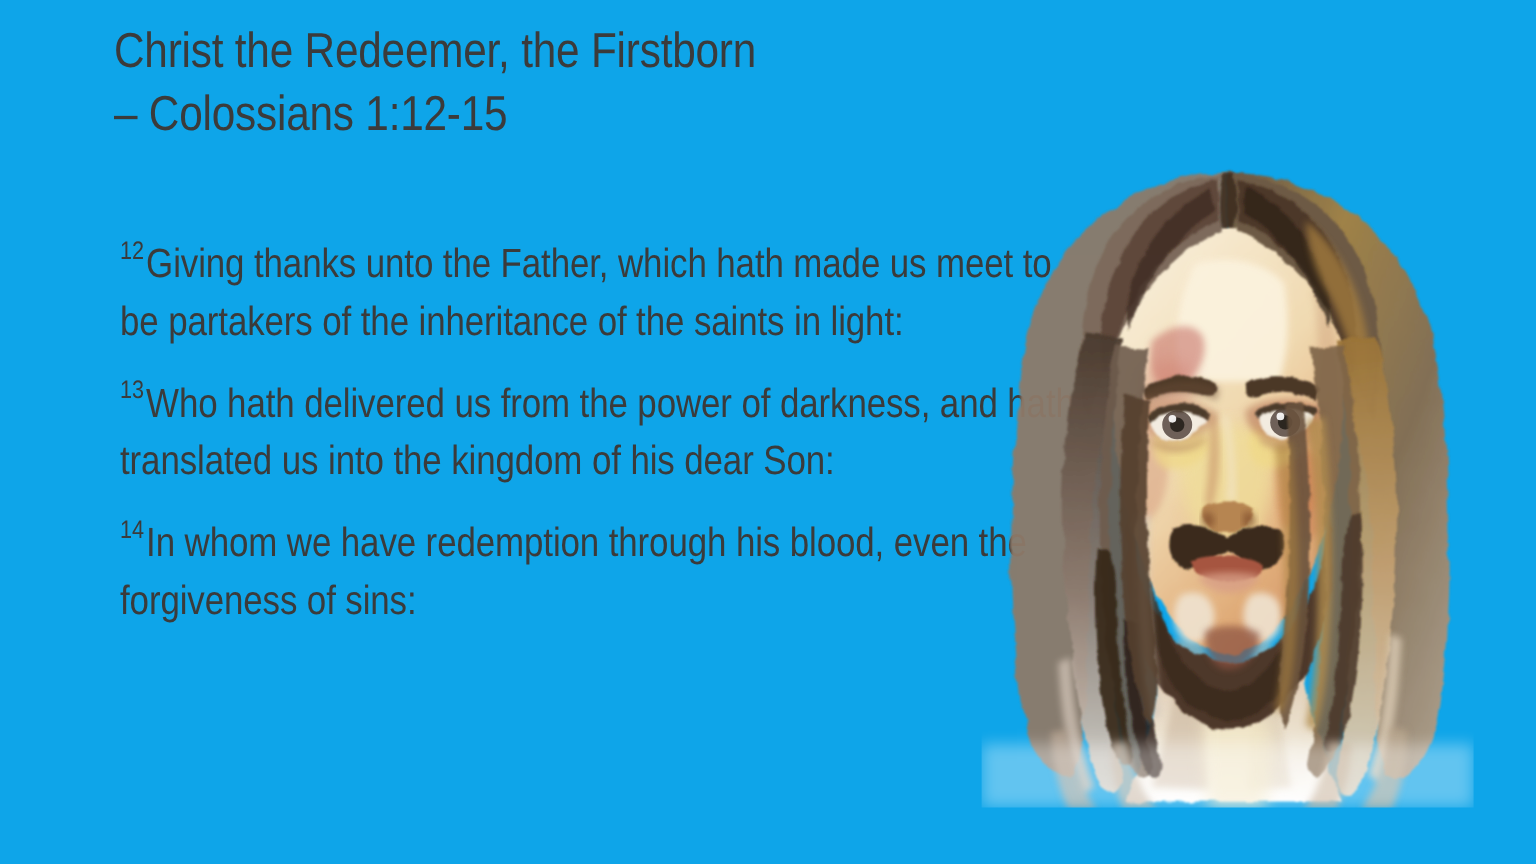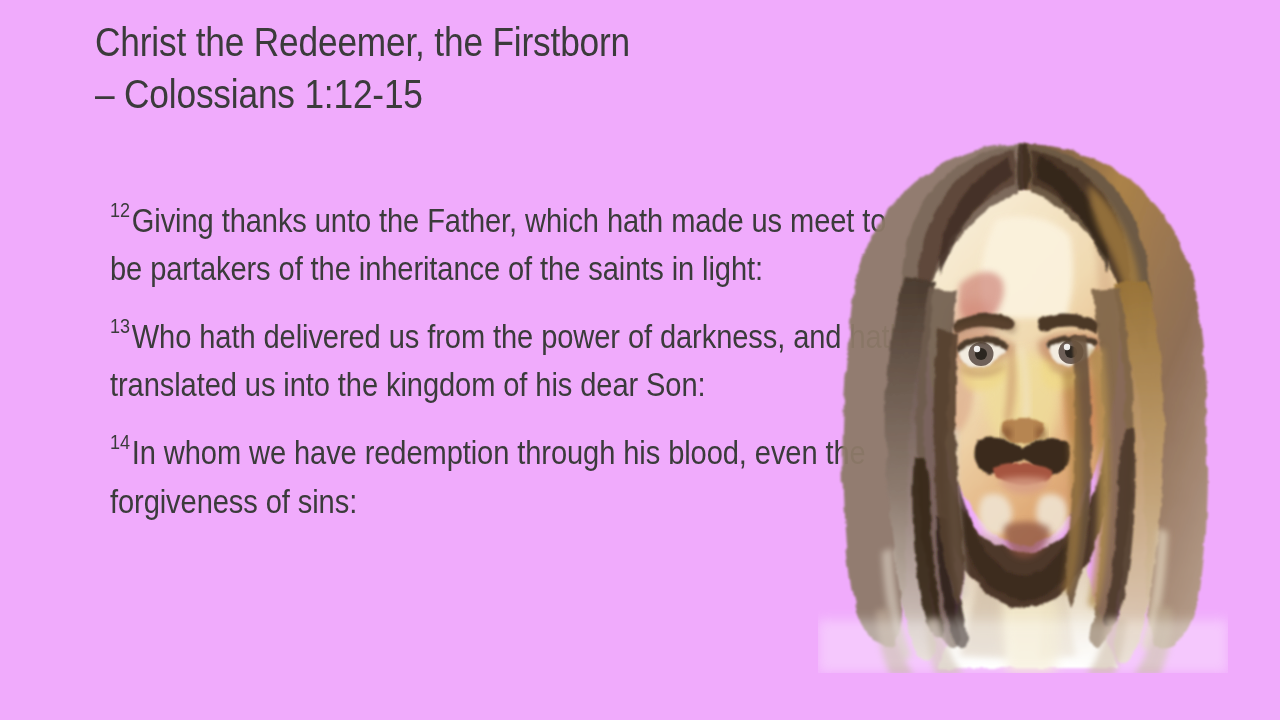--- a/index.html
+++ b/index.html
@@ -4,21 +4,21 @@
 <style>
   html, body {
     margin: 0;
     padding: 0;
     background: #ffffff;
   }
   #slide {
     position: relative;
     width: 1280px;
     height: 720px;
-    background: #f0abfc;
+    background: #0ea5e9;
     overflow: hidden;
     font-family: "Liberation Sans", "DejaVu Sans", sans-serif;
   }
 
   
   #title-block {
     position: absolute;
     left: 95px;
     top: 16px;
     width: 700px;
@@ -31,21 +31,21 @@
     color: #3b3b3b;
     letter-spacing: -0.2px;
     transform: scaleX(0.86);
     transform-origin: left center;
     white-space: nowrap;
   }
 
   
   #body-block {
     position: absolute;
-    left: 110px;
+    left: 100px;
     top: 186px;
     width: 810px;
   }
   .verse {
     font-family: "Liberation Sans Narrow", "Liberation Sans", sans-serif;
     font-size: 34px;
     line-height: 48px;
     color: #3b3b3b;
     margin: 0 0 10px 0;
     transform: scaleX(0.855);

